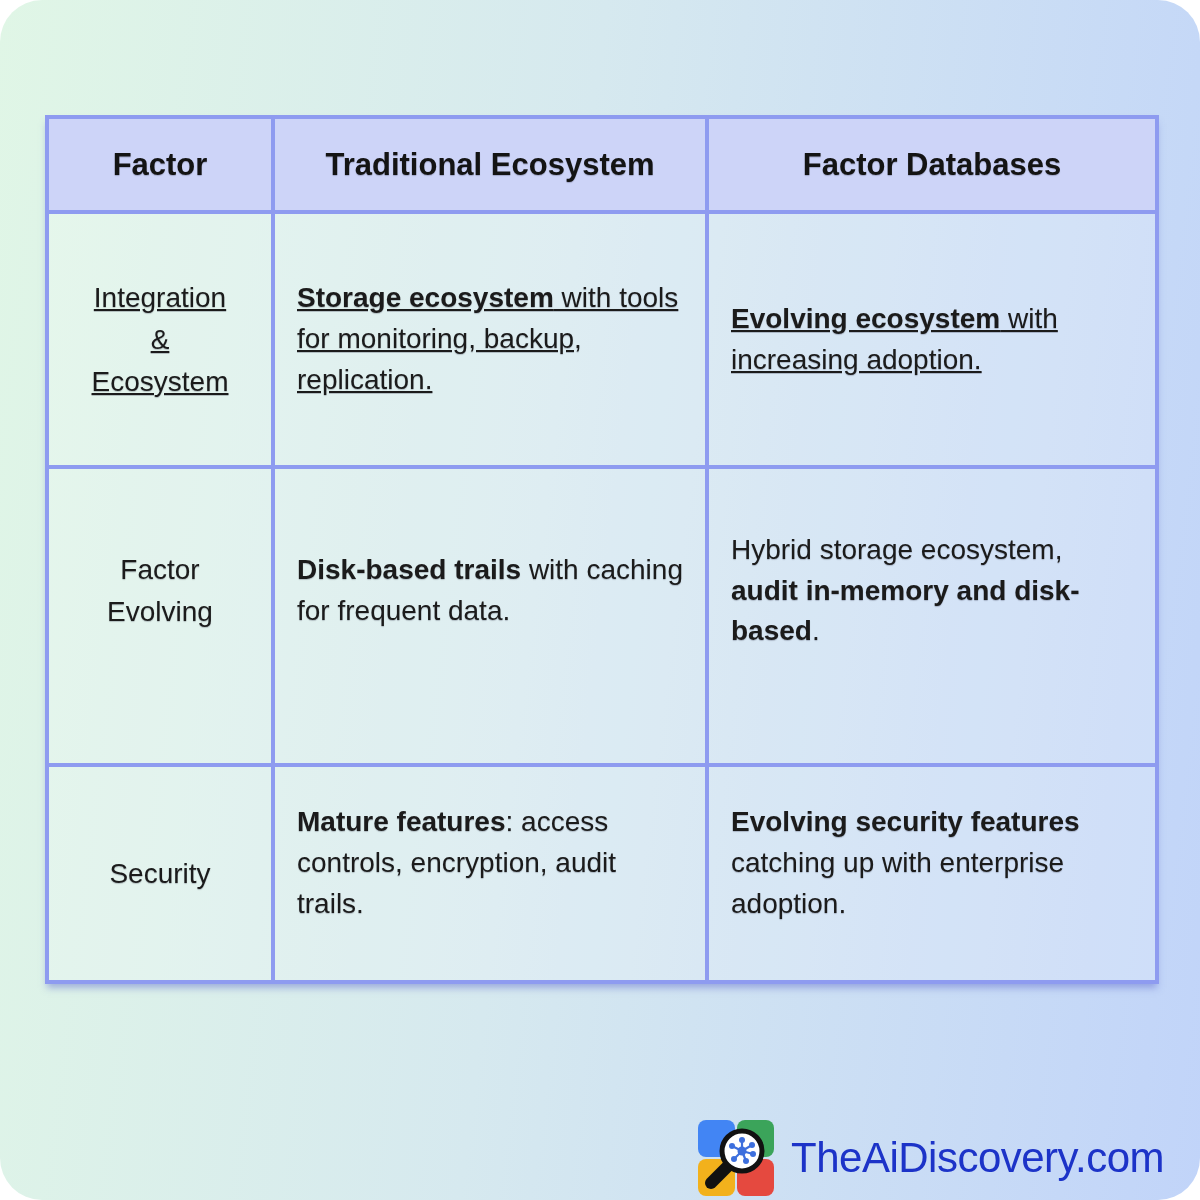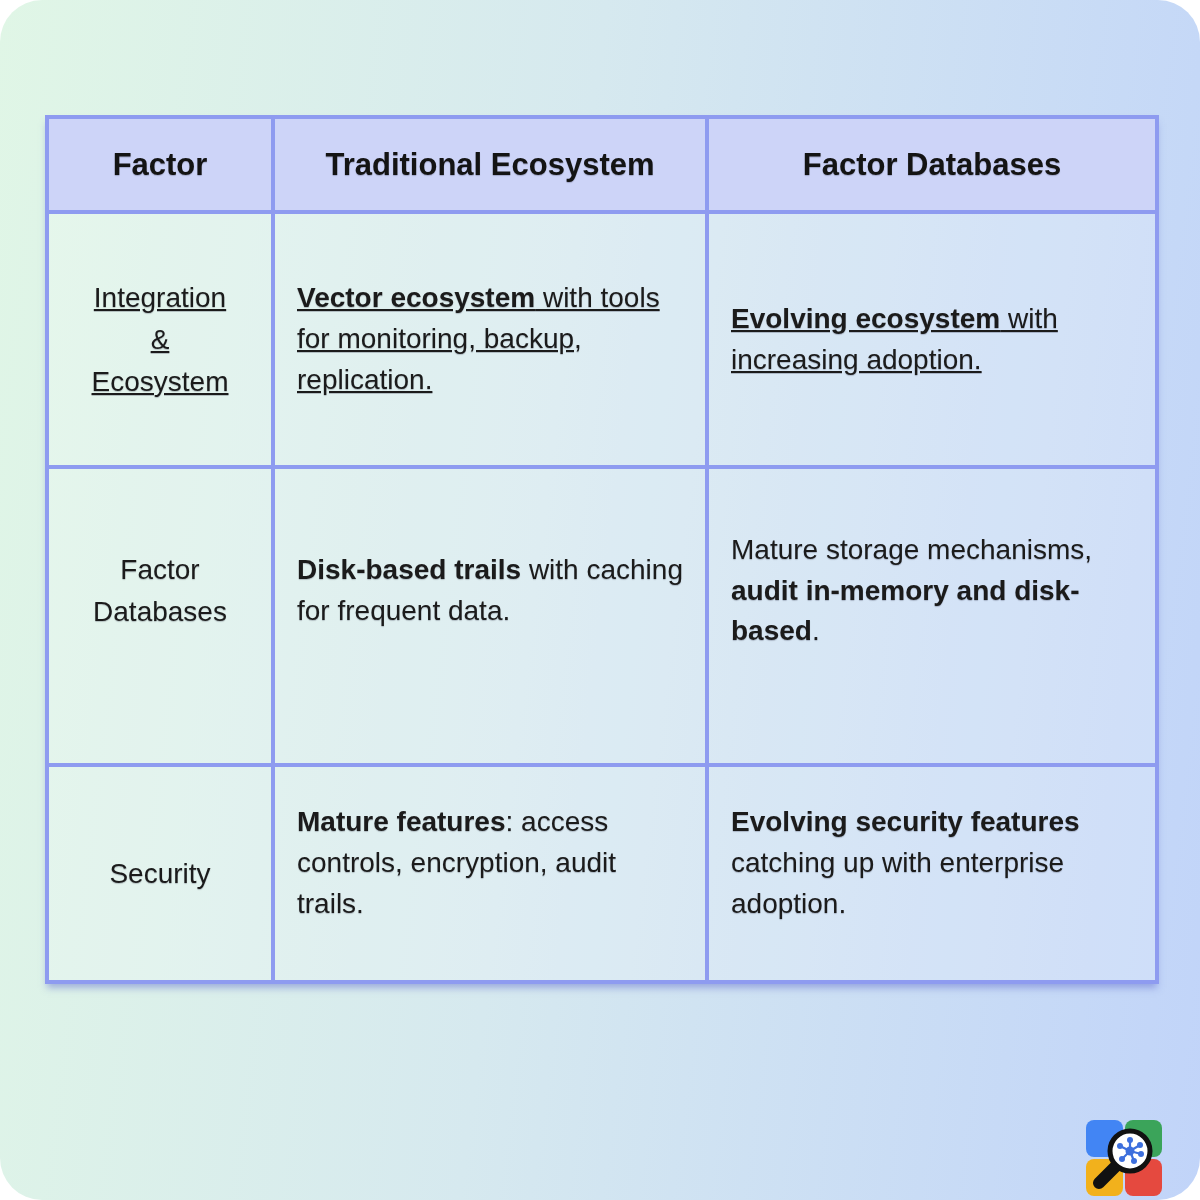--- a/index.html
+++ b/index.html
@@ -95,36 +95,36 @@
       </tr>
     </thead>
     <tbody>
       <tr class="row-1">
         <td class="factor">
           <div>Integration</div>
           <div>&amp;</div>
           <div>Ecosystem</div>
         </td>
         <td class="content">
-          <p><span class="b">Vector ecosystem</span><span> with tools for monitoring, backup, replication.</span></p>
+          <p><span class="b">Storage ecosystem</span><span> with tools for monitoring, backup, replication.</span></p>
         </td>
         <td class="content">
           <p><span class="b">Evolving ecosystem</span><span> with increasing adoption.</span></p>
         </td>
       </tr>
       <tr class="row-2">
         <td class="factor">
           <div>Factor</div>
-          <div>Databases</div>
+          <div>Evolving</div>
         </td>
         <td class="content">
           <p><span class="b">Disk-based trails</span><span> with caching for frequent data.</span></p>
         </td>
         <td class="content">
-          <p><span>Mature storage mechanisms, </span><span class="b">audit in-memory and disk-based</span><span>.</span></p>
+          <p><span>Hybrid storage ecosystem, </span><span class="b">audit in-memory and disk-based</span><span>.</span></p>
         </td>
       </tr>
       <tr class="row-3">
         <td class="factor">
           <div>Security</div>
         </td>
         <td class="content">
           <p><span class="b">Mature features</span><span>: access controls, encryption, audit trails.</span></p>
         </td>
         <td class="content">
@@ -153,15 +153,16 @@
       <g fill="#3d6fdd">
         <circle cx="46" cy="33" r="4.5"></circle>
         <circle cx="46" cy="22" r="3"></circle>
         <circle cx="56" cy="27" r="3"></circle>
         <circle cx="57" cy="36" r="3"></circle>
         <circle cx="50" cy="43" r="3"></circle>
         <circle cx="38" cy="41" r="3"></circle>
         <circle cx="36" cy="28" r="3"></circle>
       </g>
     </svg>
+    <span class="brand">TheAiDiscovery.com</span>
   </div>
 
 </div>
 
 </body></html>

